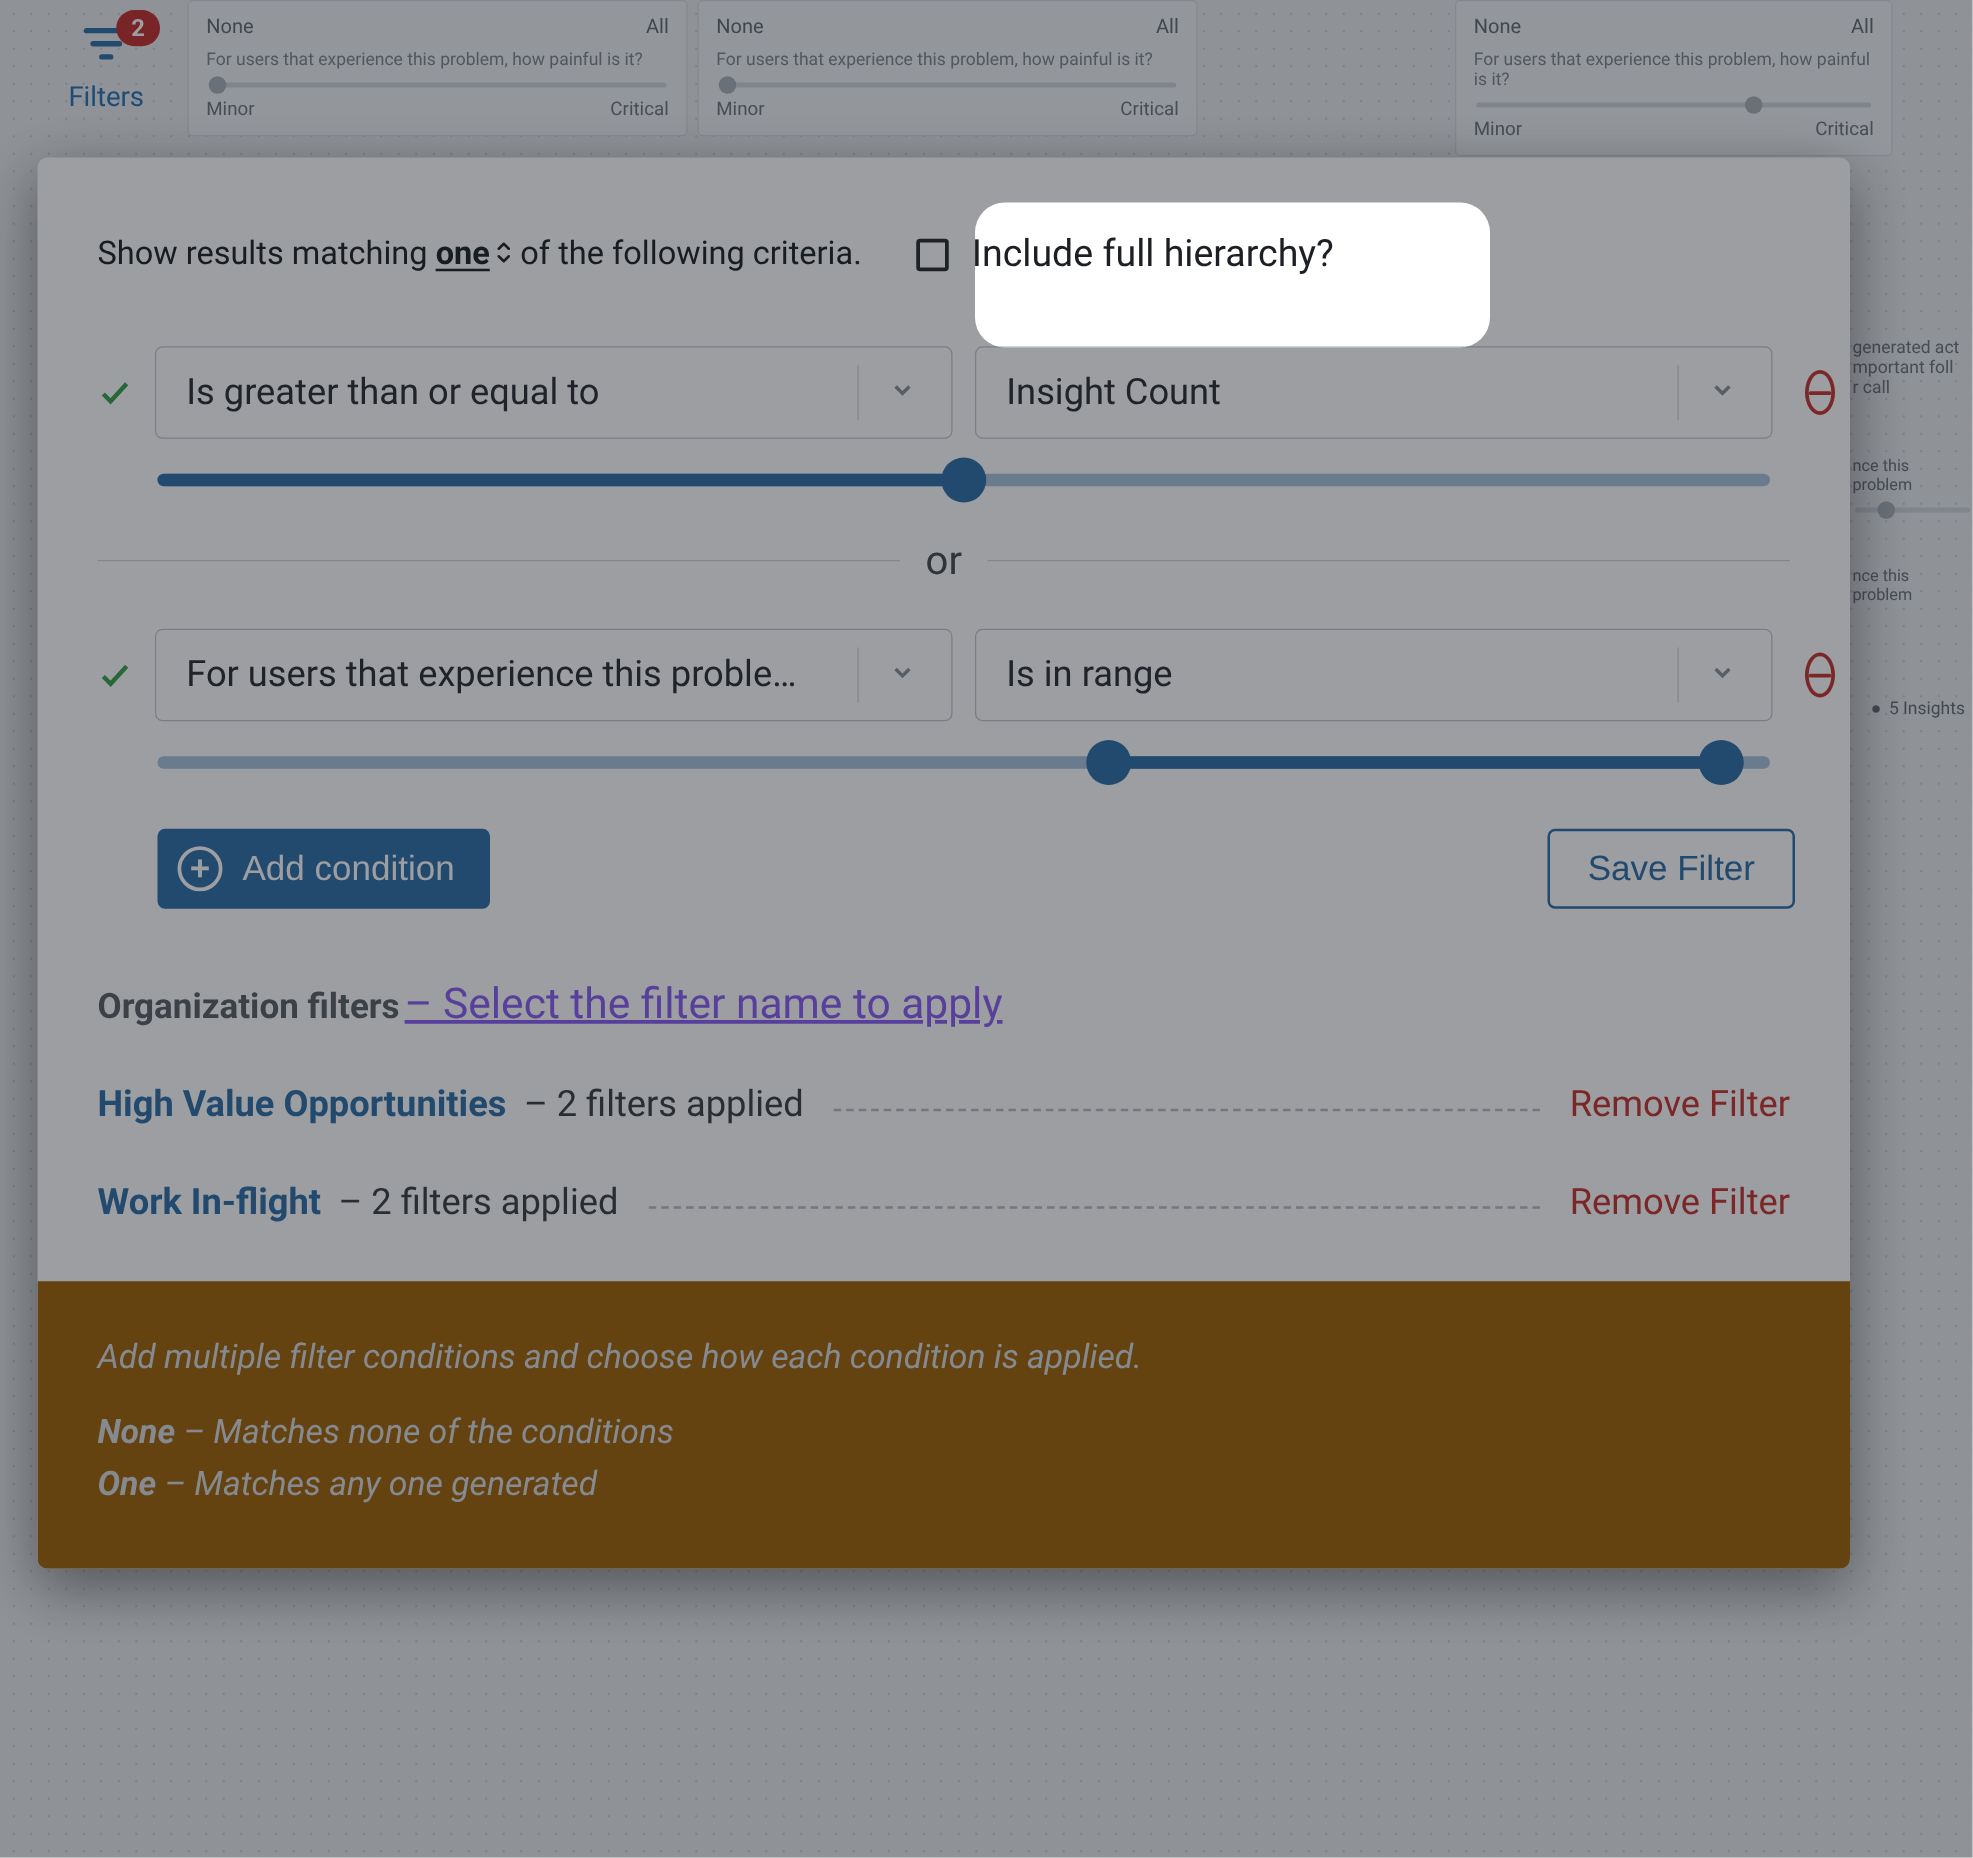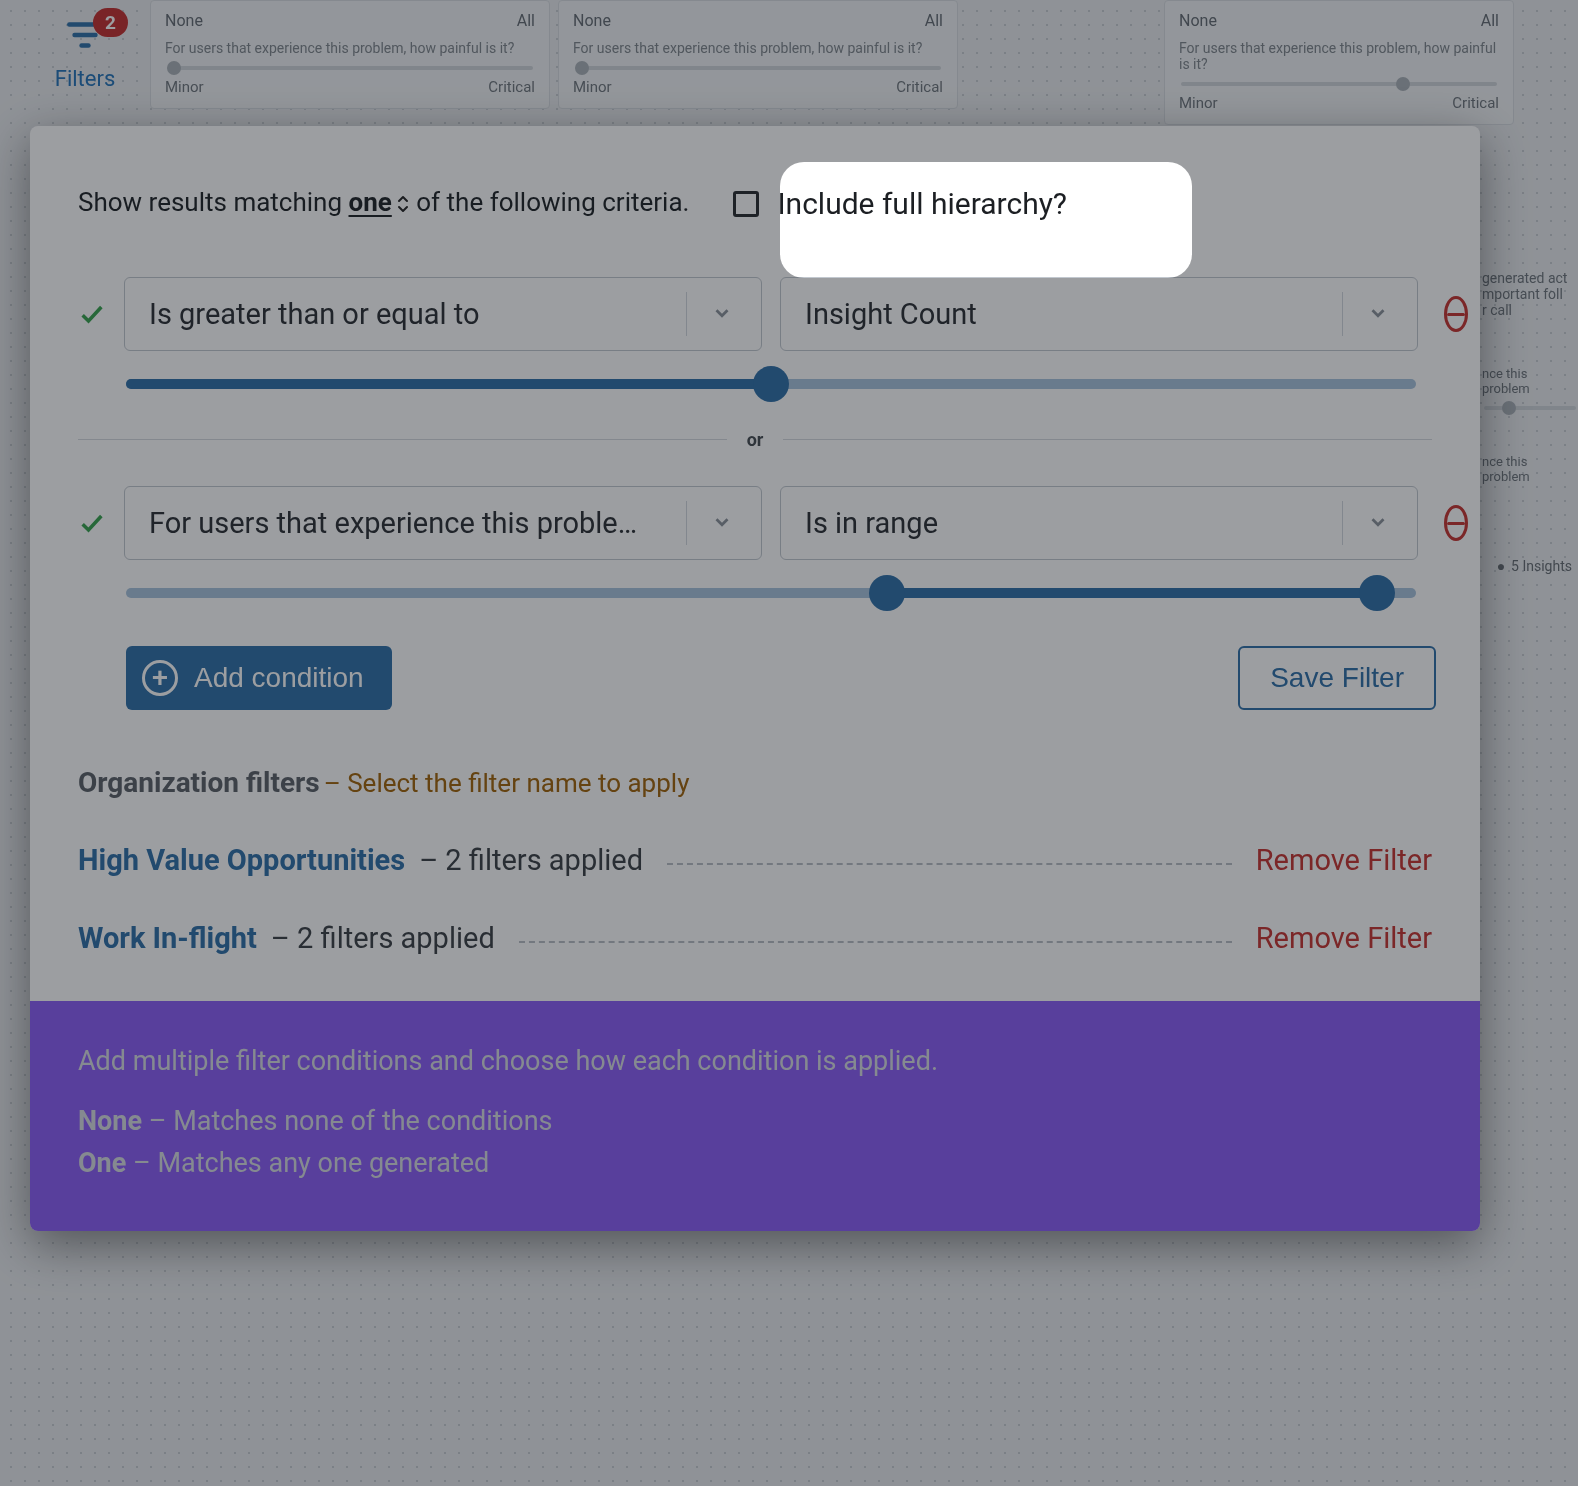--- a/index.html
+++ b/index.html
@@ -243,23 +243,22 @@
     align-items: center;
     margin: 6px 0 36px;
   }
   .sep-line {
     flex: 1;
     height: 1px;
     background: #d6dade;
   }
   .sep-or {
     padding: 0 20px;
-    font-size: 18px;
+    font-size: 32px;
     color: #444a50;
-    font-weight: bold;
   }
 
   
   .button-row {
     display: flex;
     justify-content: space-between;
     margin: 48px 0 56px 48px;
     width: 1310px;
   }
   .btn-add {
@@ -296,23 +295,24 @@
   
   .org-filters {
     margin-top: 10px;
   }
   .org-heading {
     font-size: 28px;
     color: #5a6067;
     font-weight: 700;
   }
   .org-sub {
-    font-size: 26px;
-    color: #a16207;
+    font-size: 34px;
+    color: #8b5cf6;
     font-weight: 400;
+    text-decoration: underline;
   }
   .org-row {
     display: flex;
     align-items: center;
     margin-top: 44px;
     gap: 14px;
     font-size: 29px;
   }
   .org-name {
     color: #2d6ea7;
@@ -326,23 +326,24 @@
     position: relative;
     top: 4px;
   }
   .org-remove {
     color: #c6322f;
     cursor: pointer;
   }
 
   
   .help-foot {
-    background: #8b5cf6;
+    background: #a16207;
     color: #d8dde2;
     padding: 40px 48px 46px;
+    font-style: italic;
     font-size: 27px;
     line-height: 1.55;
   }
   .help-foot p { margin-bottom: 18px; }
   .help-foot .kw { font-weight: 700; }
 
   
   .spotlight {
     position: absolute;
     left: 780px;

